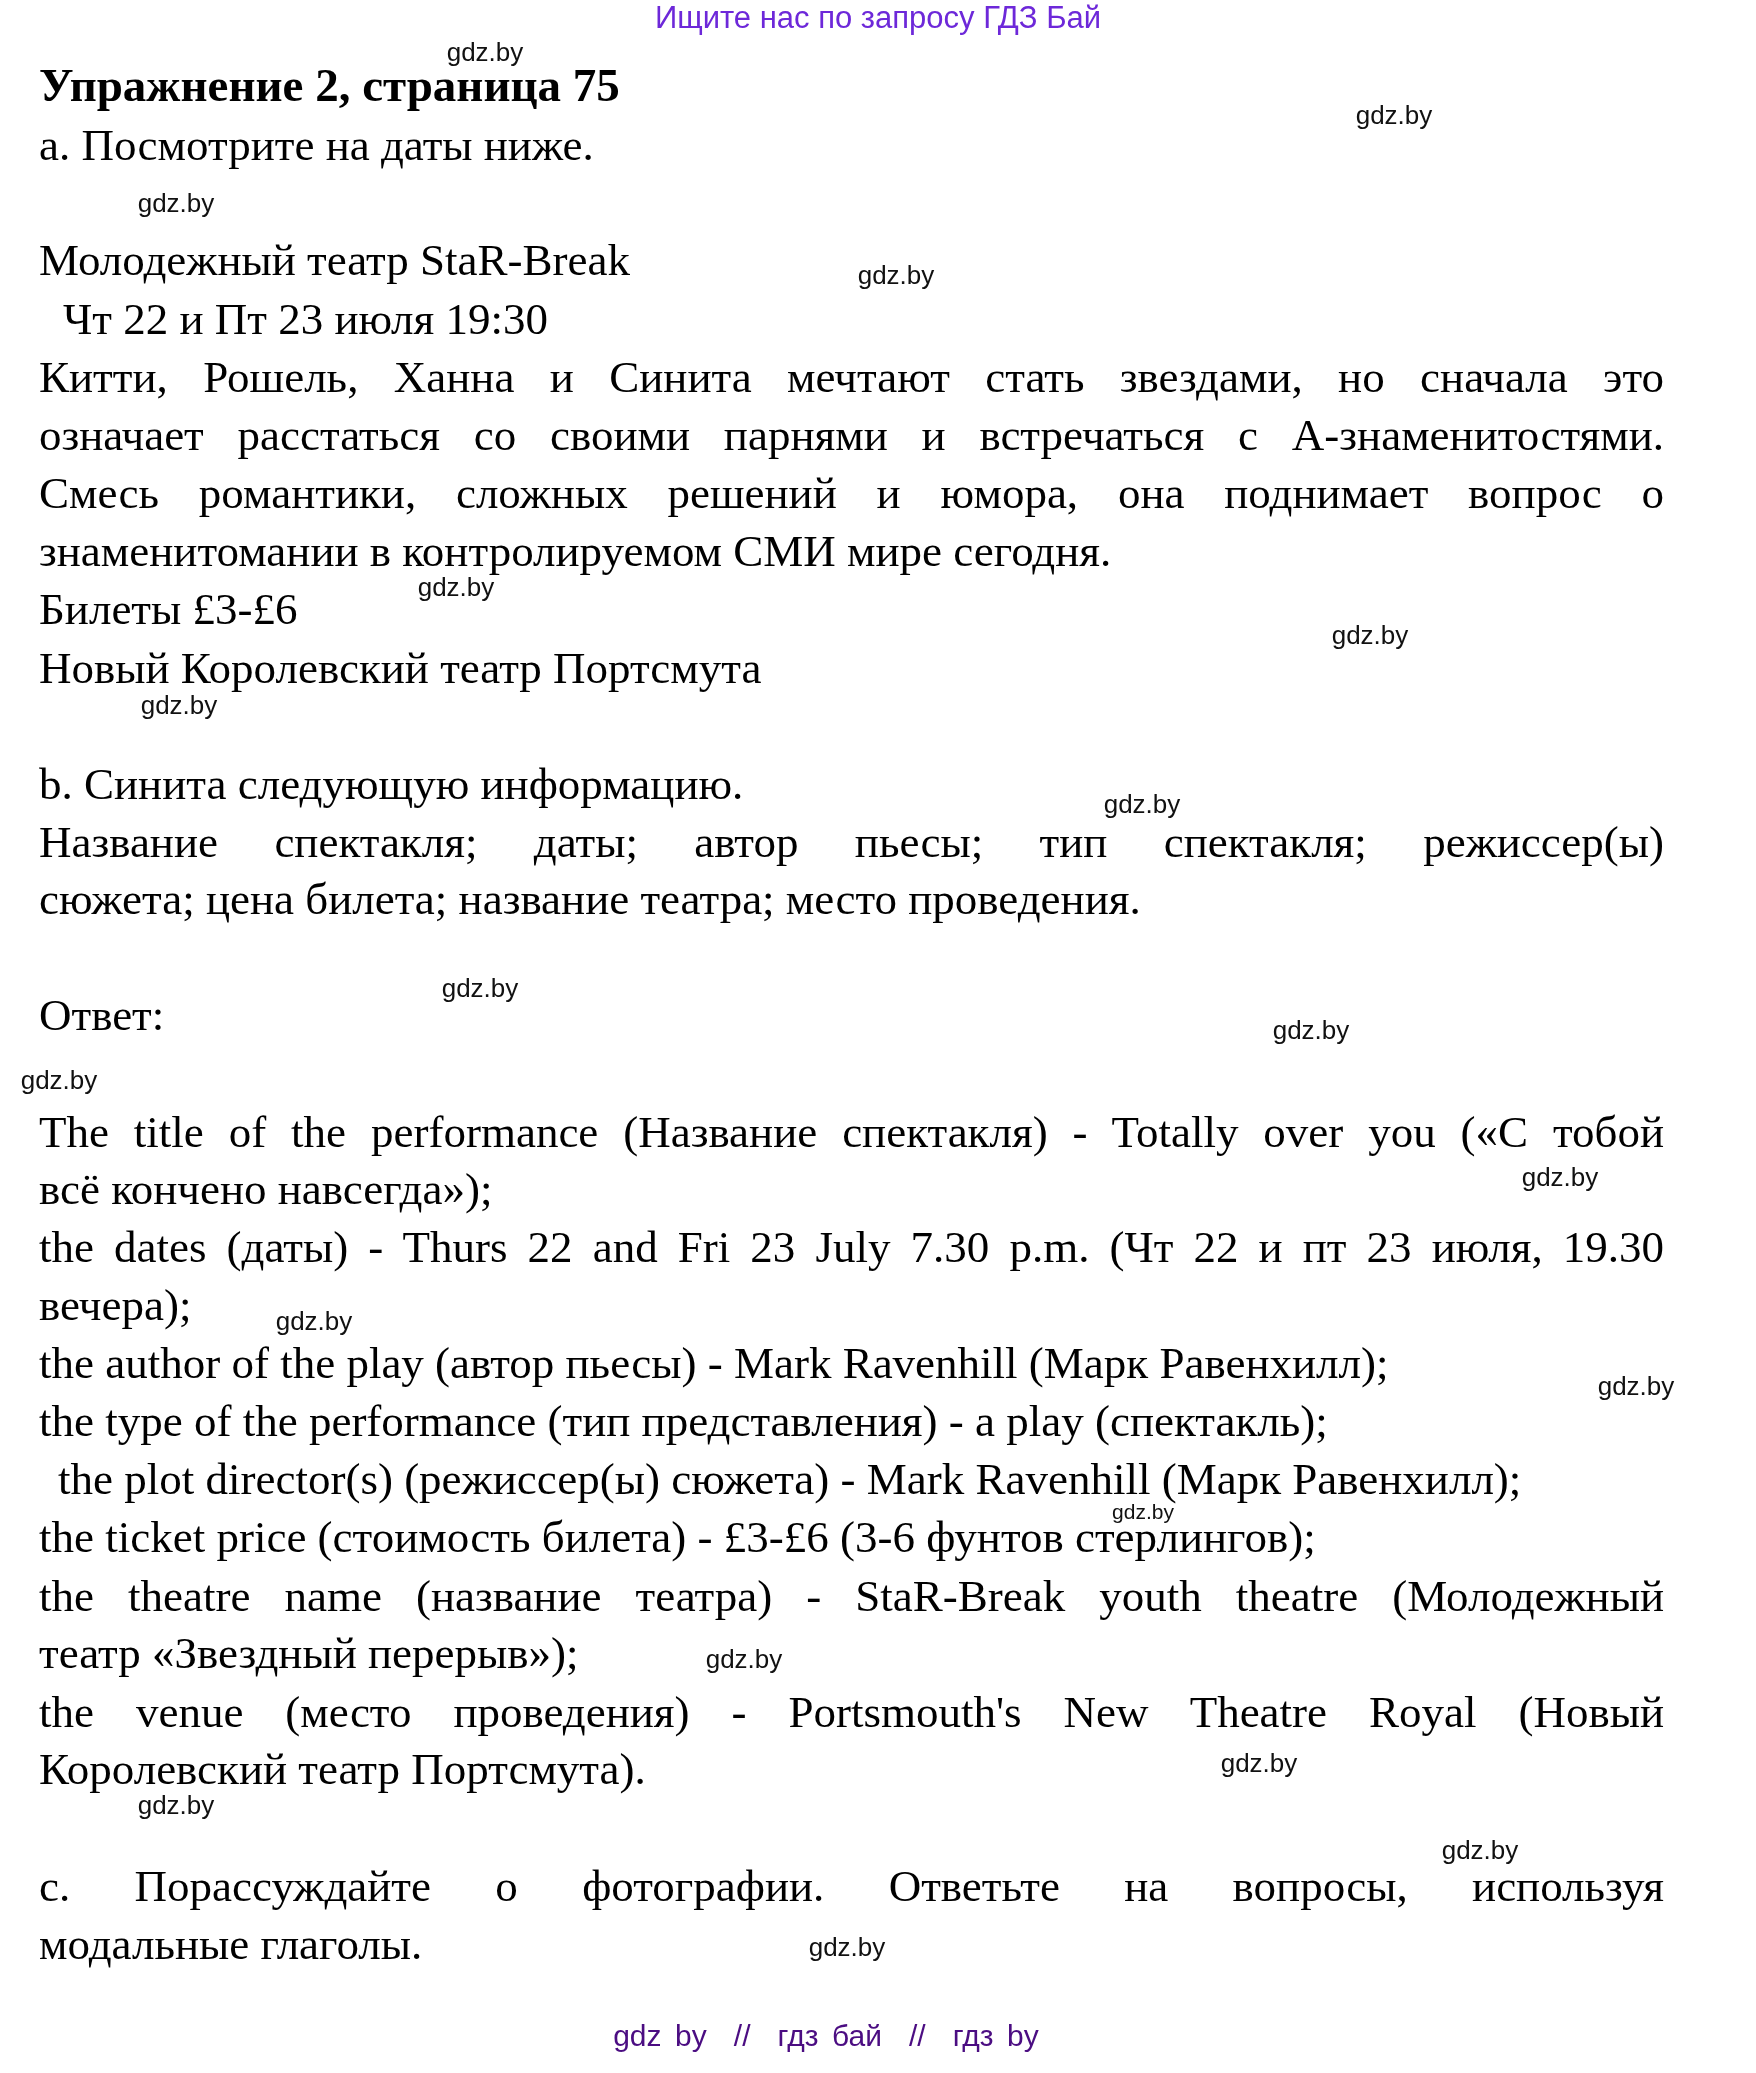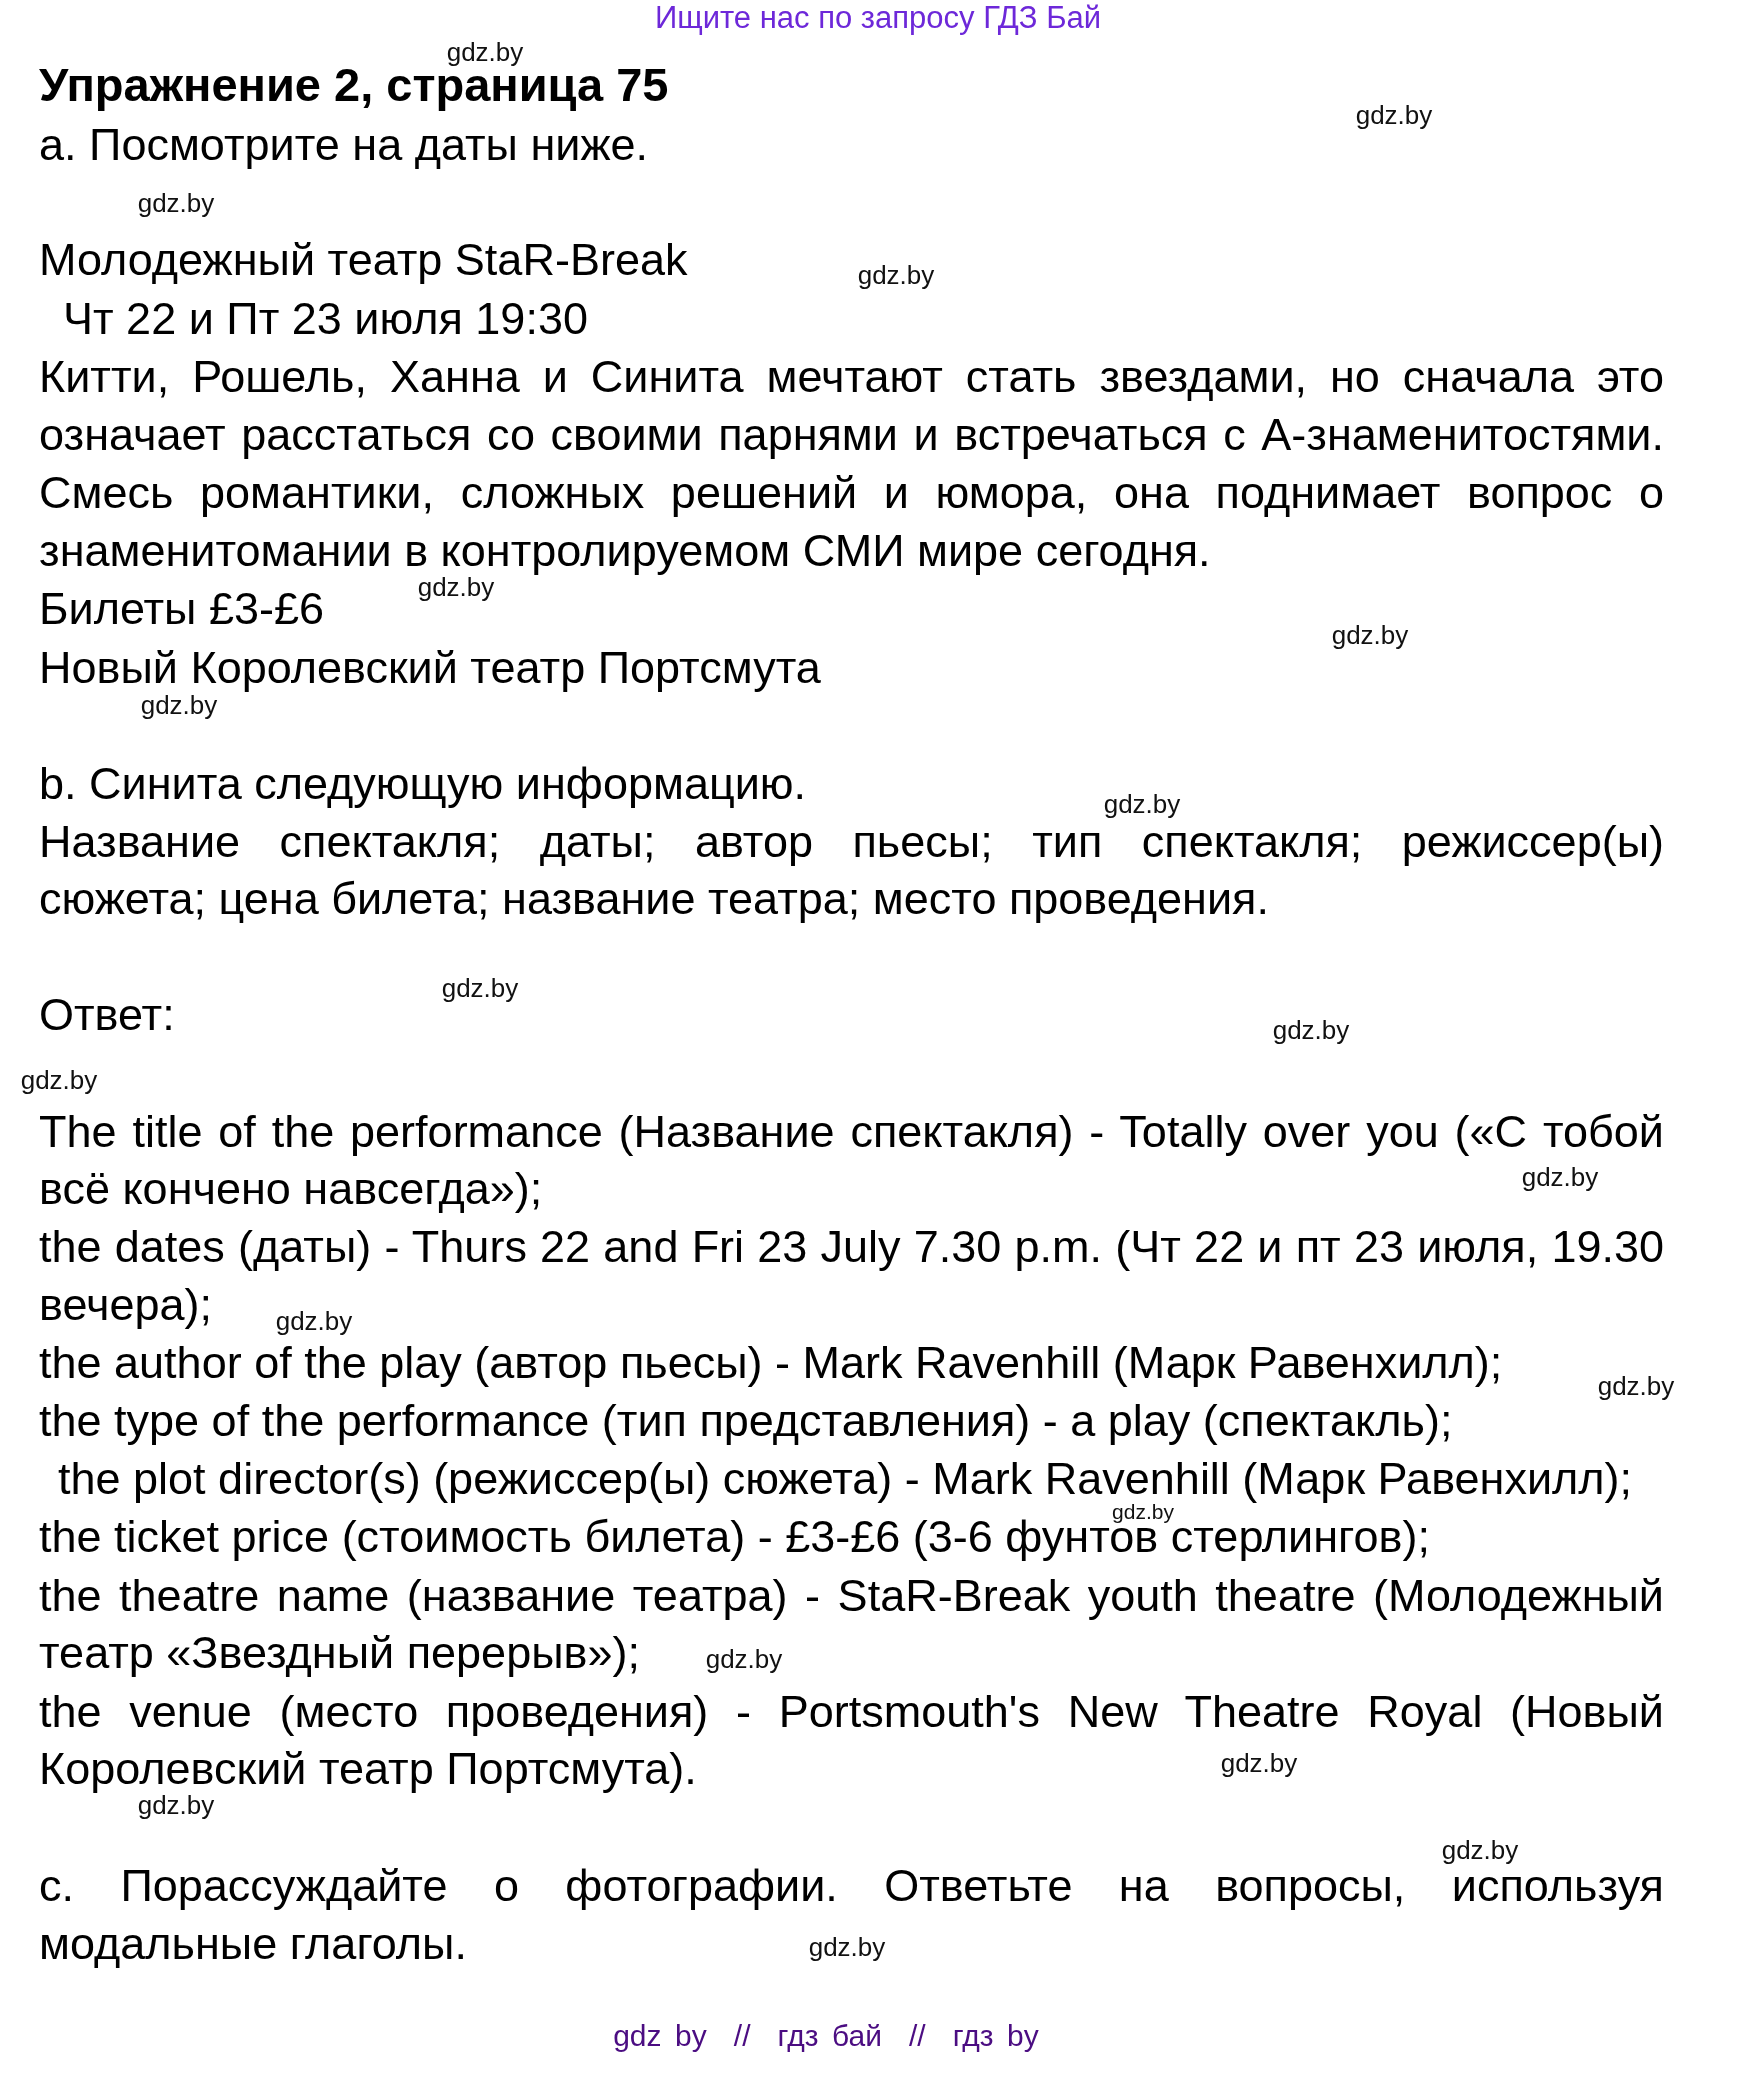--- a/index.html
+++ b/index.html
@@ -4,21 +4,21 @@
 <style>
   html, body { margin: 0; padding: 0; background: #ffffff; }
   body { width: 1756px; height: 2073px; position: relative; overflow: hidden; }
   .top-banner {
     position: absolute; top: 0; left: 0; width: 1756px; text-align: center;
     font-family: "Liberation Sans", sans-serif; font-size: 31px; line-height: 35px;
     color: #6d28d9;
   }
   .line {
     position: absolute; left: 39px; width: 1625px;
-    font-family: Liberation Sans, sans-serif; font-size: 45px; line-height: 52px;
+    font-family: Liberation Serif, serif; font-size: 45px; line-height: 52px;
     color: #000; white-space: nowrap;
   }
   .line.justify { text-align: justify; text-align-last: justify; white-space: normal; }
   .title { font-weight: bold; font-size: 47px; }
   .wm {
     position: absolute; font-family: "Liberation Sans", sans-serif;
     font-size: 26px; line-height: 28px; color: #111; white-space: nowrap;
     transform: translate(-50%, -50%);
   }
   .wm.small { font-size: 21px; }

